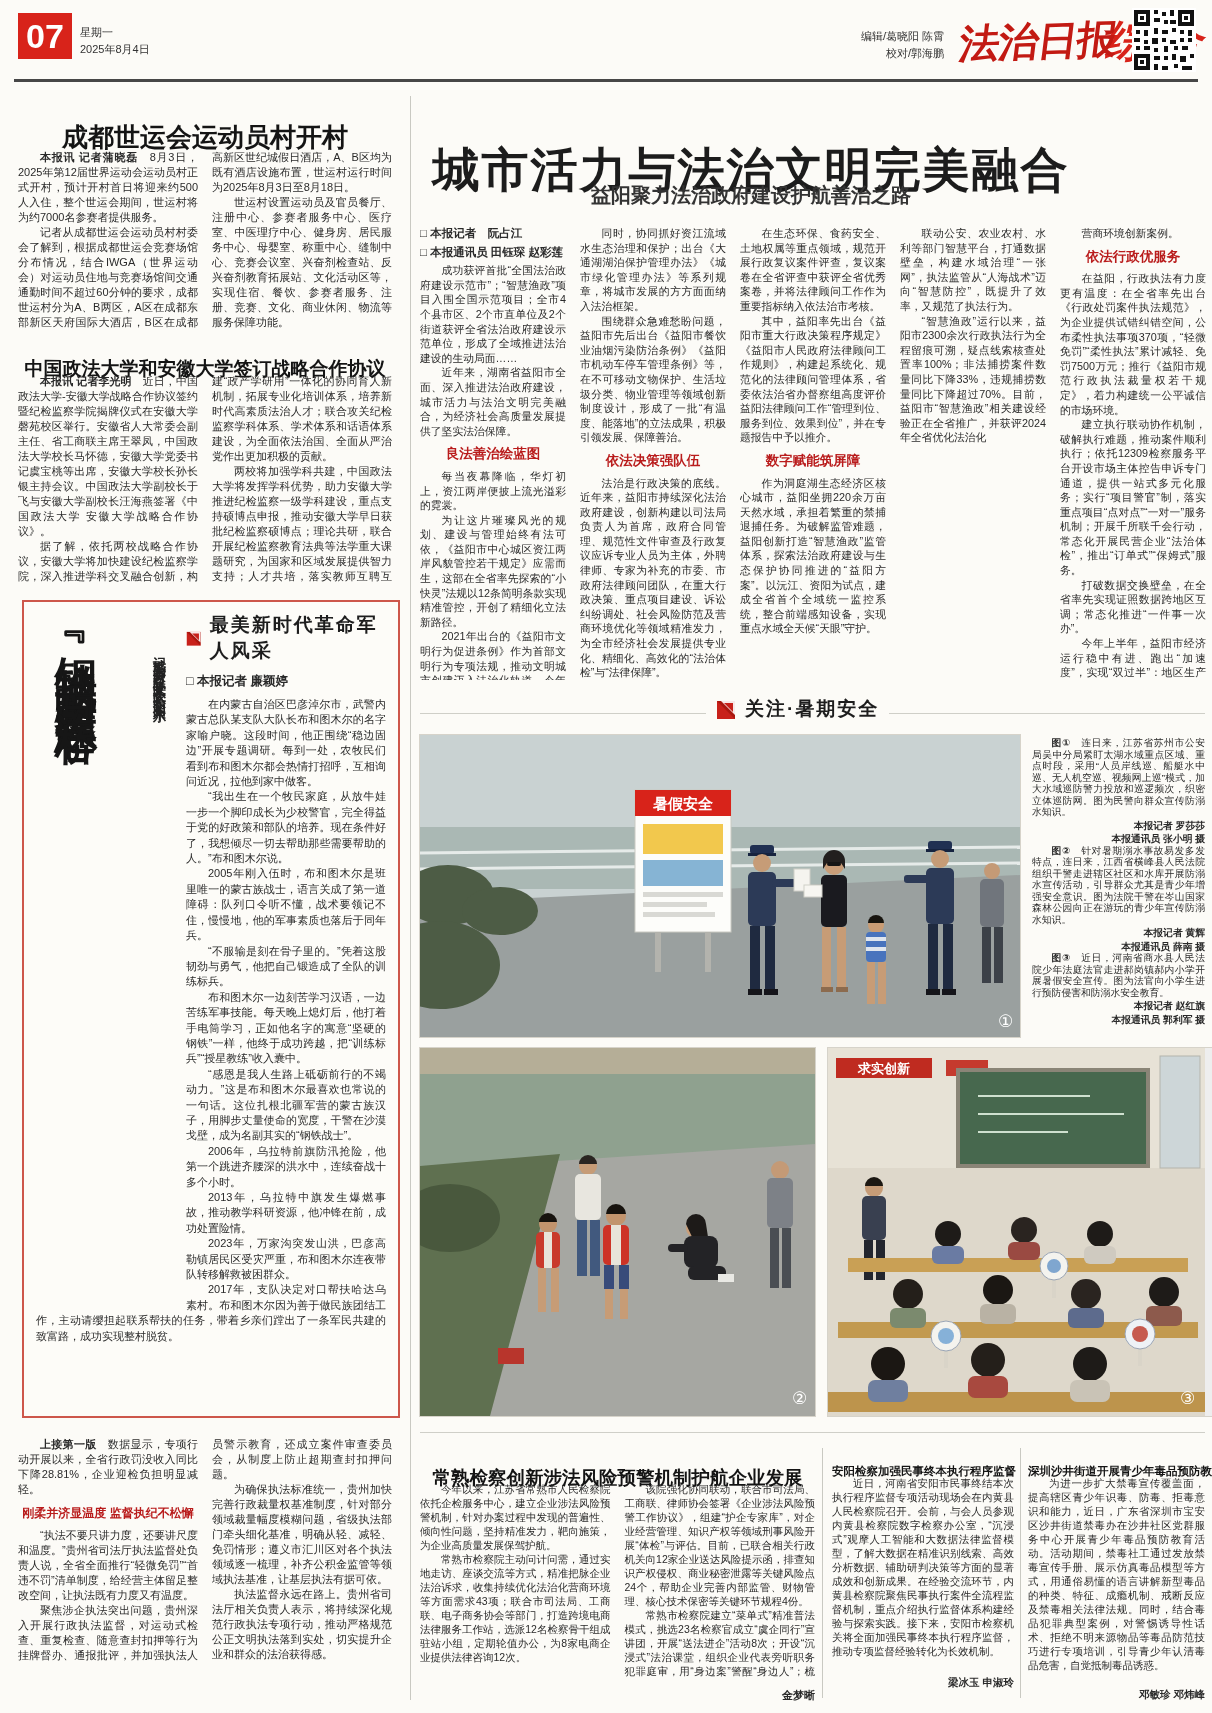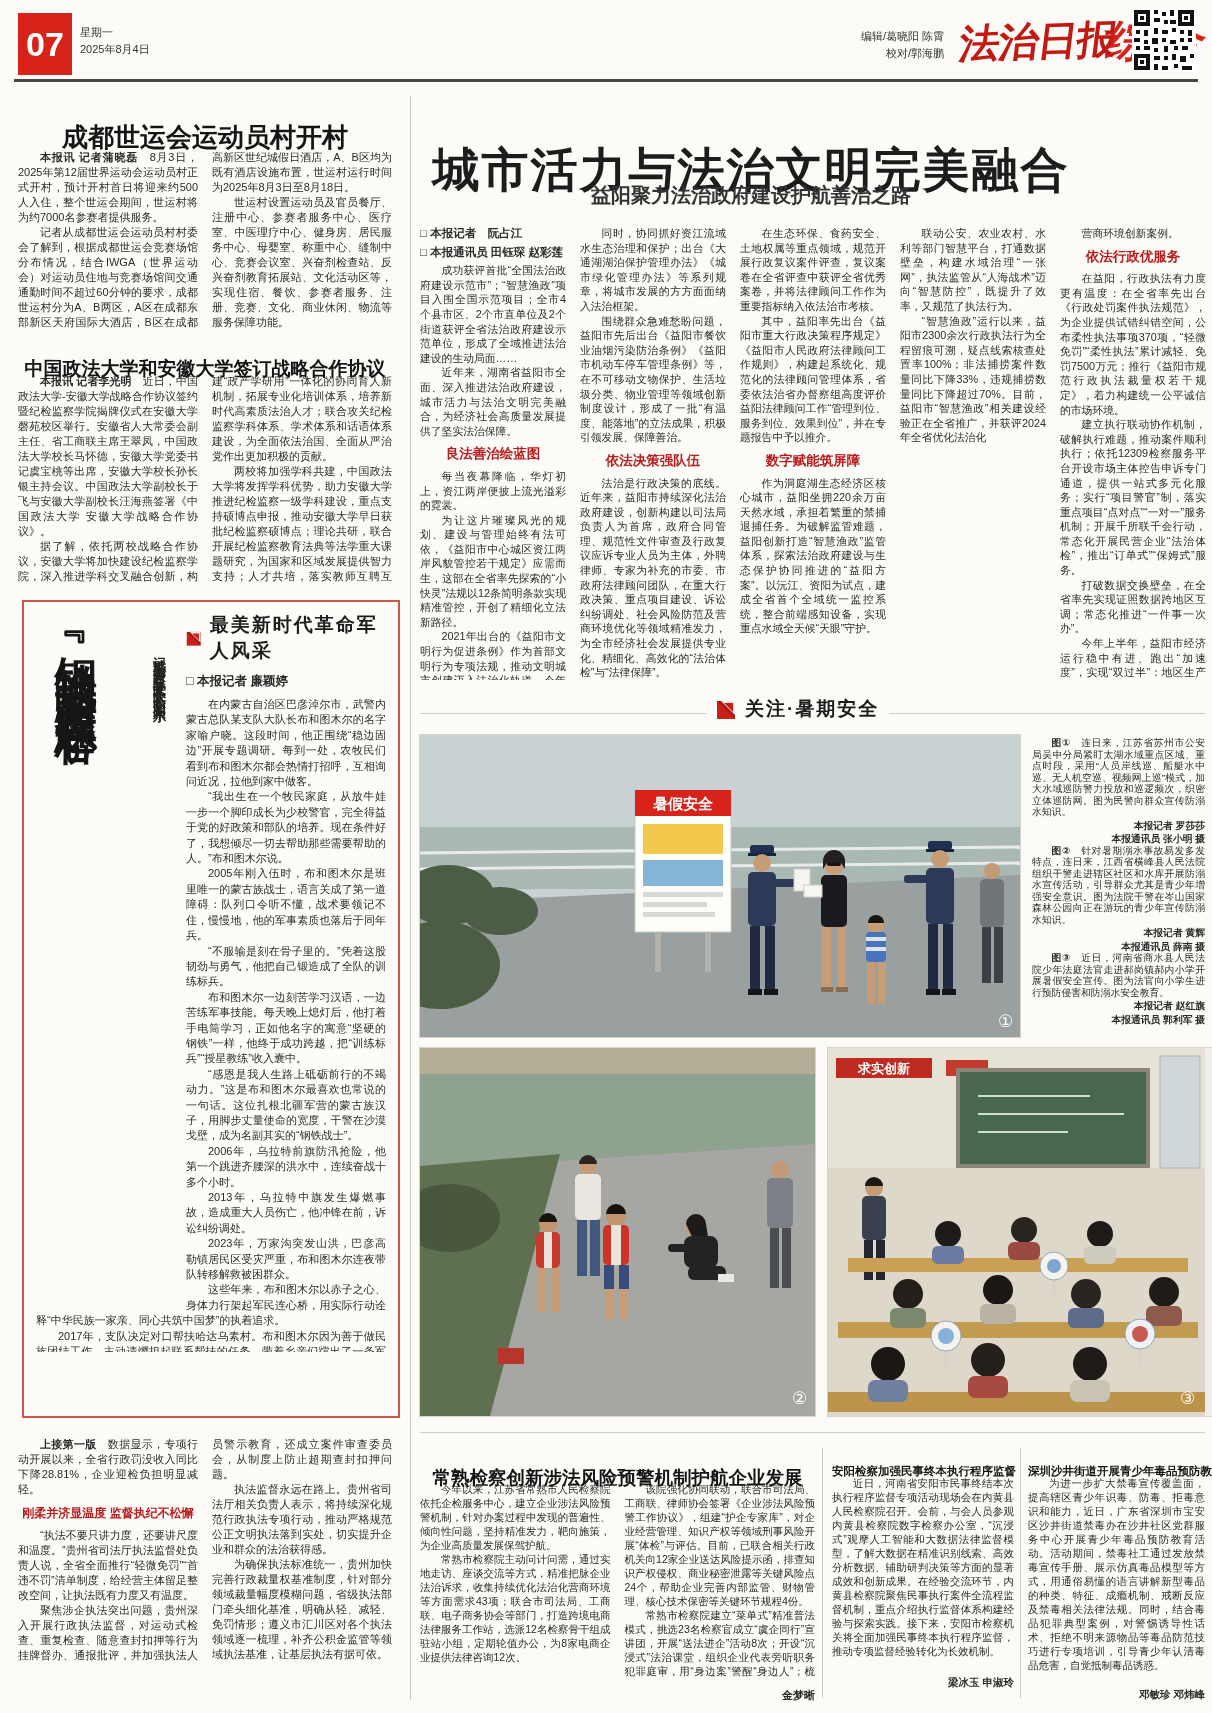--- a/index.html
+++ b/index.html
@@ -4,21 +4,21 @@
 <style>
   html,body{margin:0;padding:0;}
   body{
     width:1212px;height:1713px;position:relative;
     background:#fcfbf7;color:#2a2a2a;
     font-family:"Liberation Sans","DejaVu Sans",sans-serif;
     overflow:hidden;
   }
   .abs{position:absolute;}
   
-  .pagenum{left:18px;top:13px;width:54px;height:62px;background:#d8231a;color:#fff;
+  .pagenum{left:18px;top:13px;width:54px;height:46px;background:#d8231a;color:#fff;
     font-size:34px;font-weight:900;display:flex;align-items:center;justify-content:center;}
   .dateinfo{left:80px;top:24px;font-size:11px;color:#333;line-height:17px;}
   .section-title{left:0;right:0;top:12px;text-align:right;font-size:44px;font-weight:900;
     color:#d8231a;letter-spacing:10px;font-style:italic;}
   .editors{right:268px;top:28px;text-align:right;font-size:11px;color:#333;line-height:17px;}
   .masthead{right:96px;top:14px;font-size:40px;font-weight:900;color:#c21a13;
     font-family:"DejaVu Serif","Liberation Serif",serif;transform:skewX(-9deg) rotate(-2deg);
     letter-spacing:-1px;}
   .qr{right:16px;top:8px;}
   .hdr-rule{left:14px;top:79px;width:1184px;height:3px;background:#474747;}
@@ -183,35 +183,34 @@
     </div>
     <div class="feature-byline">□ 本报记者 廉颖婷</div>
     <div class="feature-body">
         <p class="para">在内蒙古自治区巴彦淖尔市，武警内蒙古总队某支队大队长布和图木尔的名字家喻户晓。这段时间，他正围绕“稳边固边”开展专题调研。每到一处，农牧民们看到布和图木尔都会热情打招呼，互相询问近况，拉他到家中做客。</p>
         <p class="para">“我出生在一个牧民家庭，从放牛娃一步一个脚印成长为少校警官，完全得益于党的好政策和部队的培养。现在条件好了，我想倾尽一切去帮助那些需要帮助的人。”布和图木尔说。</p>
         <p class="para">2005年刚入伍时，布和图木尔是班里唯一的蒙古族战士，语言关成了第一道障碍：队列口令听不懂，战术要领记不住，慢慢地，他的军事素质也落后于同年兵。</p>
         <p class="para">“不服输是刻在骨子里的。”凭着这股韧劲与勇气，他把自己锻造成了全队的训练标兵。</p>
         <p class="para">布和图木尔一边刻苦学习汉语，一边苦练军事技能。每天晚上熄灯后，他打着手电筒学习，正如他名字的寓意“坚硬的钢铁”一样，他终于成功跨越，把“训练标兵”“授星教练”收入囊中。</p>
         <p class="para">“感恩是我人生路上砥砺前行的不竭动力。”这是布和图木尔最喜欢也常说的一句话。这位扎根北疆军营的蒙古族汉子，用脚步丈量使命的宽度，干警在沙漠戈壁，成为名副其实的“钢铁战士”。</p>
         <p class="para">2006年，乌拉特前旗防汛抢险，他第一个跳进齐腰深的洪水中，连续奋战十多个小时。</p>
-        <p class="para">2013年，乌拉特中旗发生爆燃事故，造成重大人员伤亡，他冲锋在前，诉讼纠纷调处。</p>
+        <p class="para">2013年，乌拉特中旗发生爆燃事故，推动教学科研资源，他冲锋在前，成功处置险情。</p>
         <p class="para">2023年，万家沟突发山洪，巴彦高勒镇居民区受灾严重，布和图木尔连夜带队转移解救被困群众。</p>
-        <p class="para">这些年来，布和图木尔以赤子之心、身体力行架起军民连心桥，用实际行动诠释“中华民族一家亲、同心共筑中国梦”的执着追求。</p>
         <p class="para">2017年，支队决定对口帮扶哈达乌素村。布和图木尔因为善于做民族团结工作，主动请缨担起联系帮扶的任务，带着乡亲们蹚出了一条军民共建的致富路，成功实现整村脱贫。</p>
       </div>
   </div>
 </div>
 
 <div class="abs jump cols2">
     <p class="para"><b class="lead">上接第一版</b>　数据显示，专项行动开展以来，全省行政罚没收入同比下降28.81%，企业迎检负担明显减轻。</p>
     <h4 class="subhead">刚柔并济显温度 监督执纪不松懈</h4>
     <p class="para">“执法不要只讲力度，还要讲尺度和温度。”贵州省司法厅执法监督处负责人说，全省全面推行“轻微免罚”“首违不罚”清单制度，给经营主体留足整改空间，让执法既有力度又有温度。</p>
     <p class="para">聚焦涉企执法突出问题，贵州深入开展行政执法监督，对运动式检查、重复检查、随意查封扣押等行为挂牌督办、通报批评，并加强执法人员警示教育，还成立案件审查委员会，从制度上防止超期查封扣押问题。</p>
+    <p class="para">为确保执法标准统一，贵州加快完善行政裁量权基准制度，针对部分领域裁量幅度模糊问题，省级执法部门牵头细化基准，明确从轻、减轻、免罚情形；遵义市汇川区对各个执法领域逐一梳理，补齐公积金监管等领域执法基准，让基层执法有据可依。</p>
     <p class="para">执法监督永远在路上。贵州省司法厅相关负责人表示，将持续深化规范行政执法专项行动，推动严格规范公正文明执法落到实处，切实提升企业和群众的法治获得感。</p>
-    <p class="para">为确保执法标准统一，贵州加快完善行政裁量权基准制度，针对部分领域裁量幅度模糊问题，省级执法部门牵头细化基准，明确从轻、减轻、免罚情形；遵义市汇川区对各个执法领域逐一梳理，补齐公积金监管等领域执法基准，让基层执法有据可依。</p>
   </div>
 
 <div class="abs vrule" style="left:410px;top:96px;height:1604px;"></div>
 
 <h1 class="abs main-headline">城市活力与法治文明完美融合</h1>
 <div class="abs main-subtitle">益阳聚力法治政府建设护航善治之路</div>
 <div class="abs mcol clip" style="left:420px;">
     <p class="byline">□ 本报记者　阮占江</p>
     <p class="byline">□ 本报通讯员 田钰琛 赵彩莲</p>
     <p class="para">成功获评首批“全国法治政府建设示范市”；“智慧渔政”项目入围全国示范项目；全市4个县市区、2个市直单位及2个街道获评全省法治政府建设示范单位，形成了全域推进法治建设的生动局面……</p>

